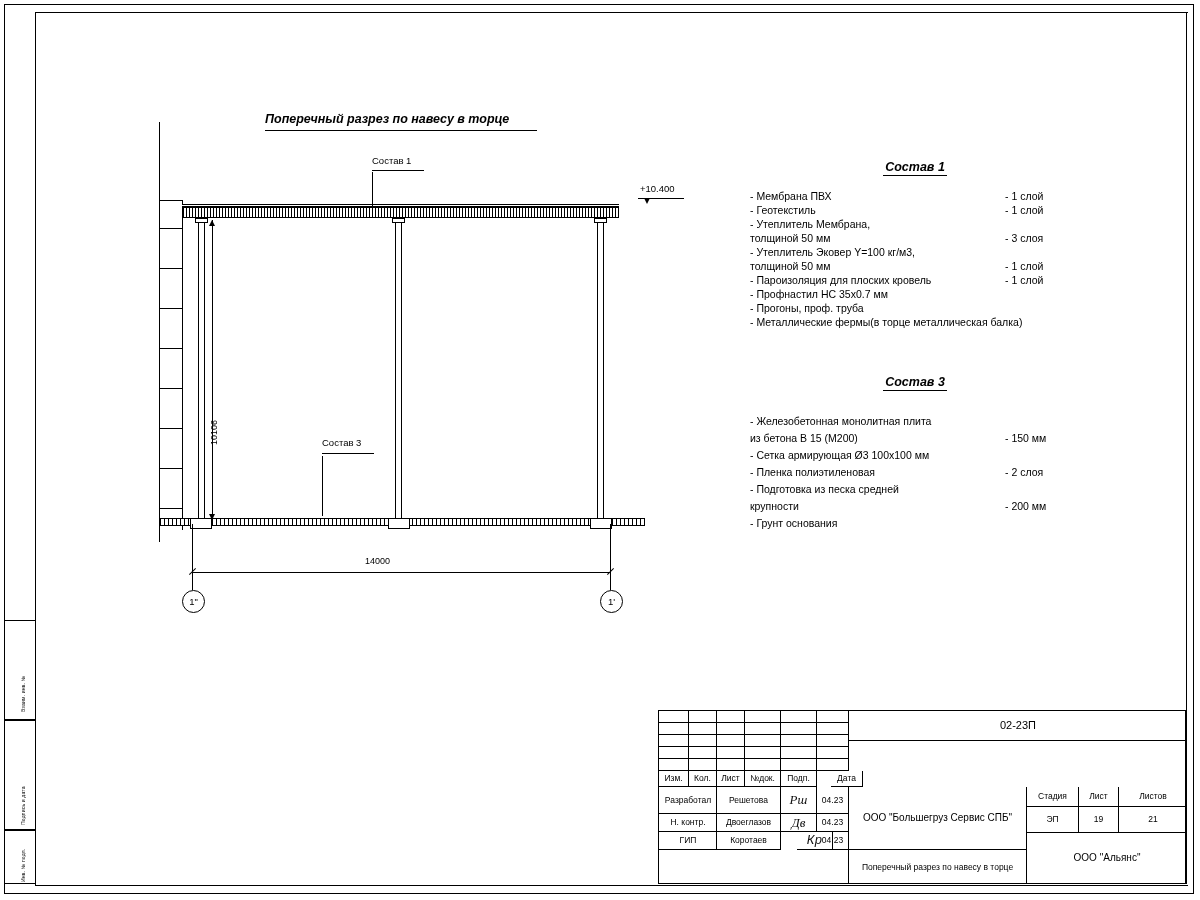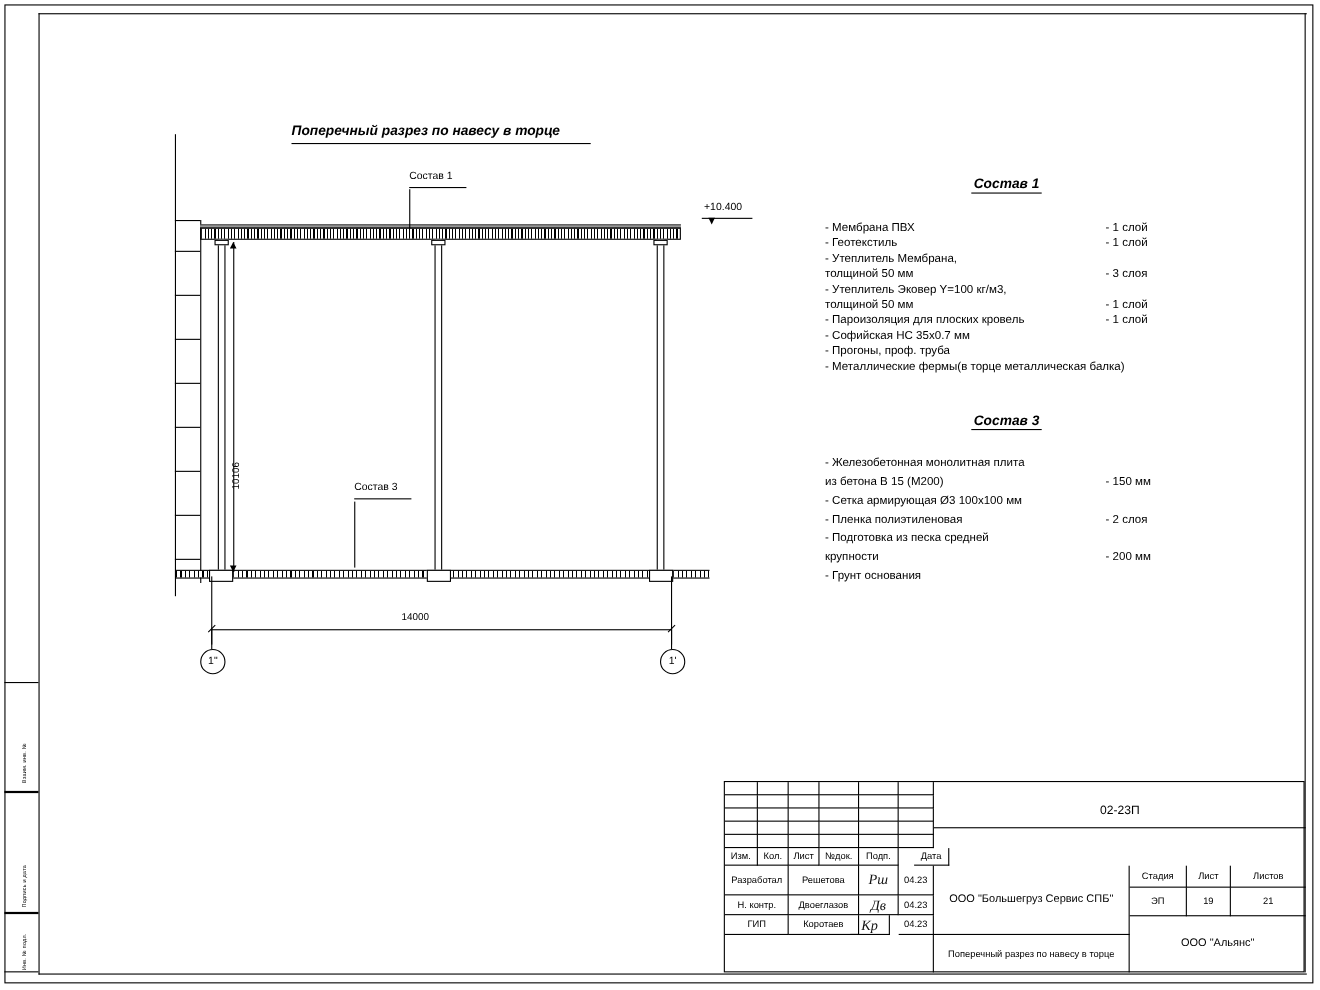--- a/index.html
+++ b/index.html
@@ -203,21 +203,21 @@
     display: inline-block;
     padding: 0 2px 1px 2px;
   }
   .spec-title-wrap { text-align: center; }
   .spec-row {
     display: flex;
     line-height: 14px;
   }
   .spec-row .name { flex: 0 0 255px; }
   .spec-row .val  { flex: 0 0 auto; }
-  .spec-list { margin-top: 24px; }
+  .spec-list { margin-top: 13px; }
 
   
   .stamp {
     position: absolute;
     left: 658px; top: 710px;
     width: 528px; height: 174px;
     border: 1px solid #000;
     box-sizing: border-box;
     font-size: 8.5px;
   }
@@ -351,21 +351,21 @@
         </div>
       <div class="spec-row">
           <span class="name">  толщиной 50 мм</span>
           <span class="val">- 1 слой</span>
         </div>
       <div class="spec-row">
           <span class="name">- Пароизоляция для плоских кровель</span>
           <span class="val">- 1 слой</span>
         </div>
       <div class="spec-row">
-          <span class="name">- Софийская НС 35х0.7 мм</span>
+          <span class="name">- Профнастил НС 35х0.7 мм</span>
           <span class="val"></span>
         </div>
       <div class="spec-row">
           <span class="name">- Прогоны, проф. труба</span>
           <span class="val"></span>
         </div>
       <div class="spec-row">
           <span class="name" style="flex:0 0 auto">- Металлические фермы(в торце металлическая балка)</span>
           <span class="val"></span>
         </div>
@@ -457,26 +457,26 @@
     <div class="cell bb br sig" style="left:122px;top:76px;width:36px;height:27px;">Рш</div>
     <div class="cell bb br" style="left:158px;top:76px;width:32px;height:27px;">04.23</div>
 
     <div class="cell bb br left-align" style="left:0;top:103px;width:58px;height:18px;padding-left:3px;">Н. контр.</div>
     <div class="cell bb br" style="left:58px;top:103px;width:64px;height:18px;">Двоеглазов</div>
     <div class="cell bb br sig" style="left:122px;top:103px;width:36px;height:18px;">Дв</div>
     <div class="cell bb br" style="left:158px;top:103px;width:32px;height:18px;">04.23</div>
 
     <div class="cell bb br left-align" style="left:0;top:121px;width:58px;height:18px;padding-left:3px;">ГИП</div>
     <div class="cell bb br" style="left:58px;top:121px;width:64px;height:18px;">Коротаев</div>
-    <div class="cell bb br sig" style="left:114px;top:121px;width:36px;height:18px;">Кр</div>
+    <div class="cell bb br sig" style="left:138px;top:121px;width:36px;height:18px;font-family:Liberation Mono, monospace;">Кр</div>
     <div class="cell bb br" style="left:158px;top:121px;width:32px;height:18px;">04.23</div>
 
     <div class="cell br" style="left:0;top:139px;width:190px;height:34px;"></div>
 
-    <div class="cell bb code" style="left:190px;top:12px;width:338px;height:30px;">02-23П</div>
+    <div class="cell bb code" style="left:190px;top:0;width:338px;height:30px;">02-23П</div>
 
 
     <div class="cell bb br company" style="left:190px;top:76px;width:178px;height:63px;">ООО "Большегруз Сервис СПБ"</div>
 
     <div class="cell bb br" style="left:368px;top:76px;width:52px;height:20px;text-align:center;">Стадия</div>
     <div class="cell bb br" style="left:420px;top:76px;width:40px;height:20px;">Лист</div>
     <div class="cell bb" style="left:460px;top:76px;width:68px;height:20px;">Листов</div>
 
     <div class="cell bb br" style="left:368px;top:96px;width:52px;height:26px;">ЭП</div>
     <div class="cell bb br" style="left:420px;top:96px;width:40px;height:26px;">19</div>

